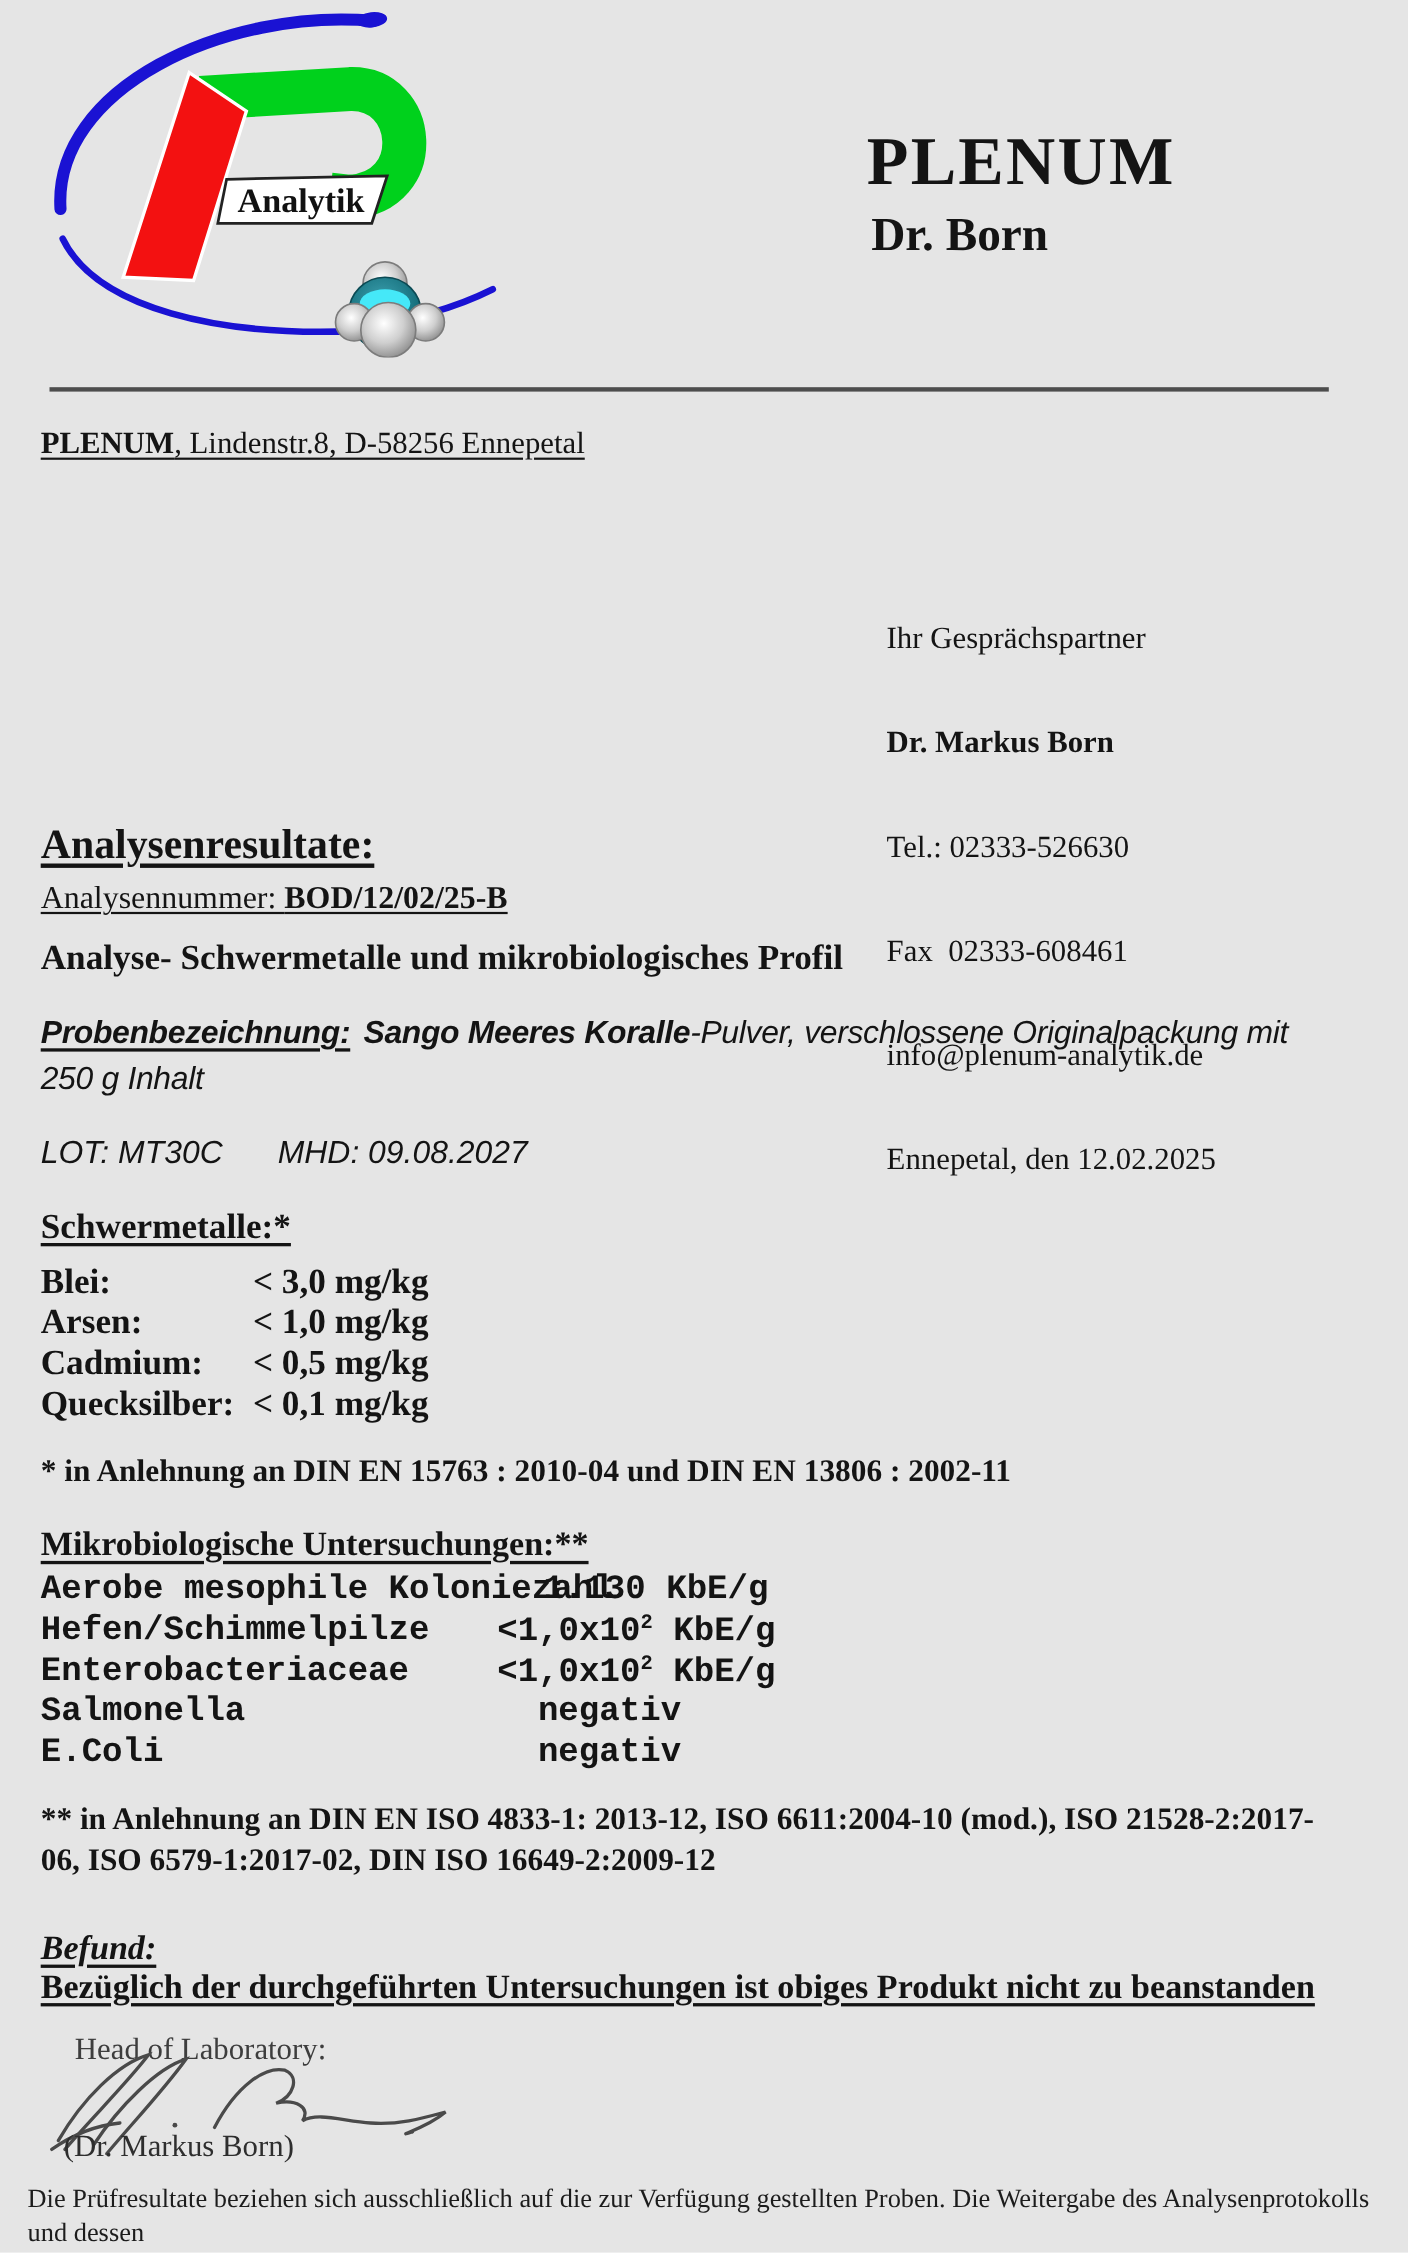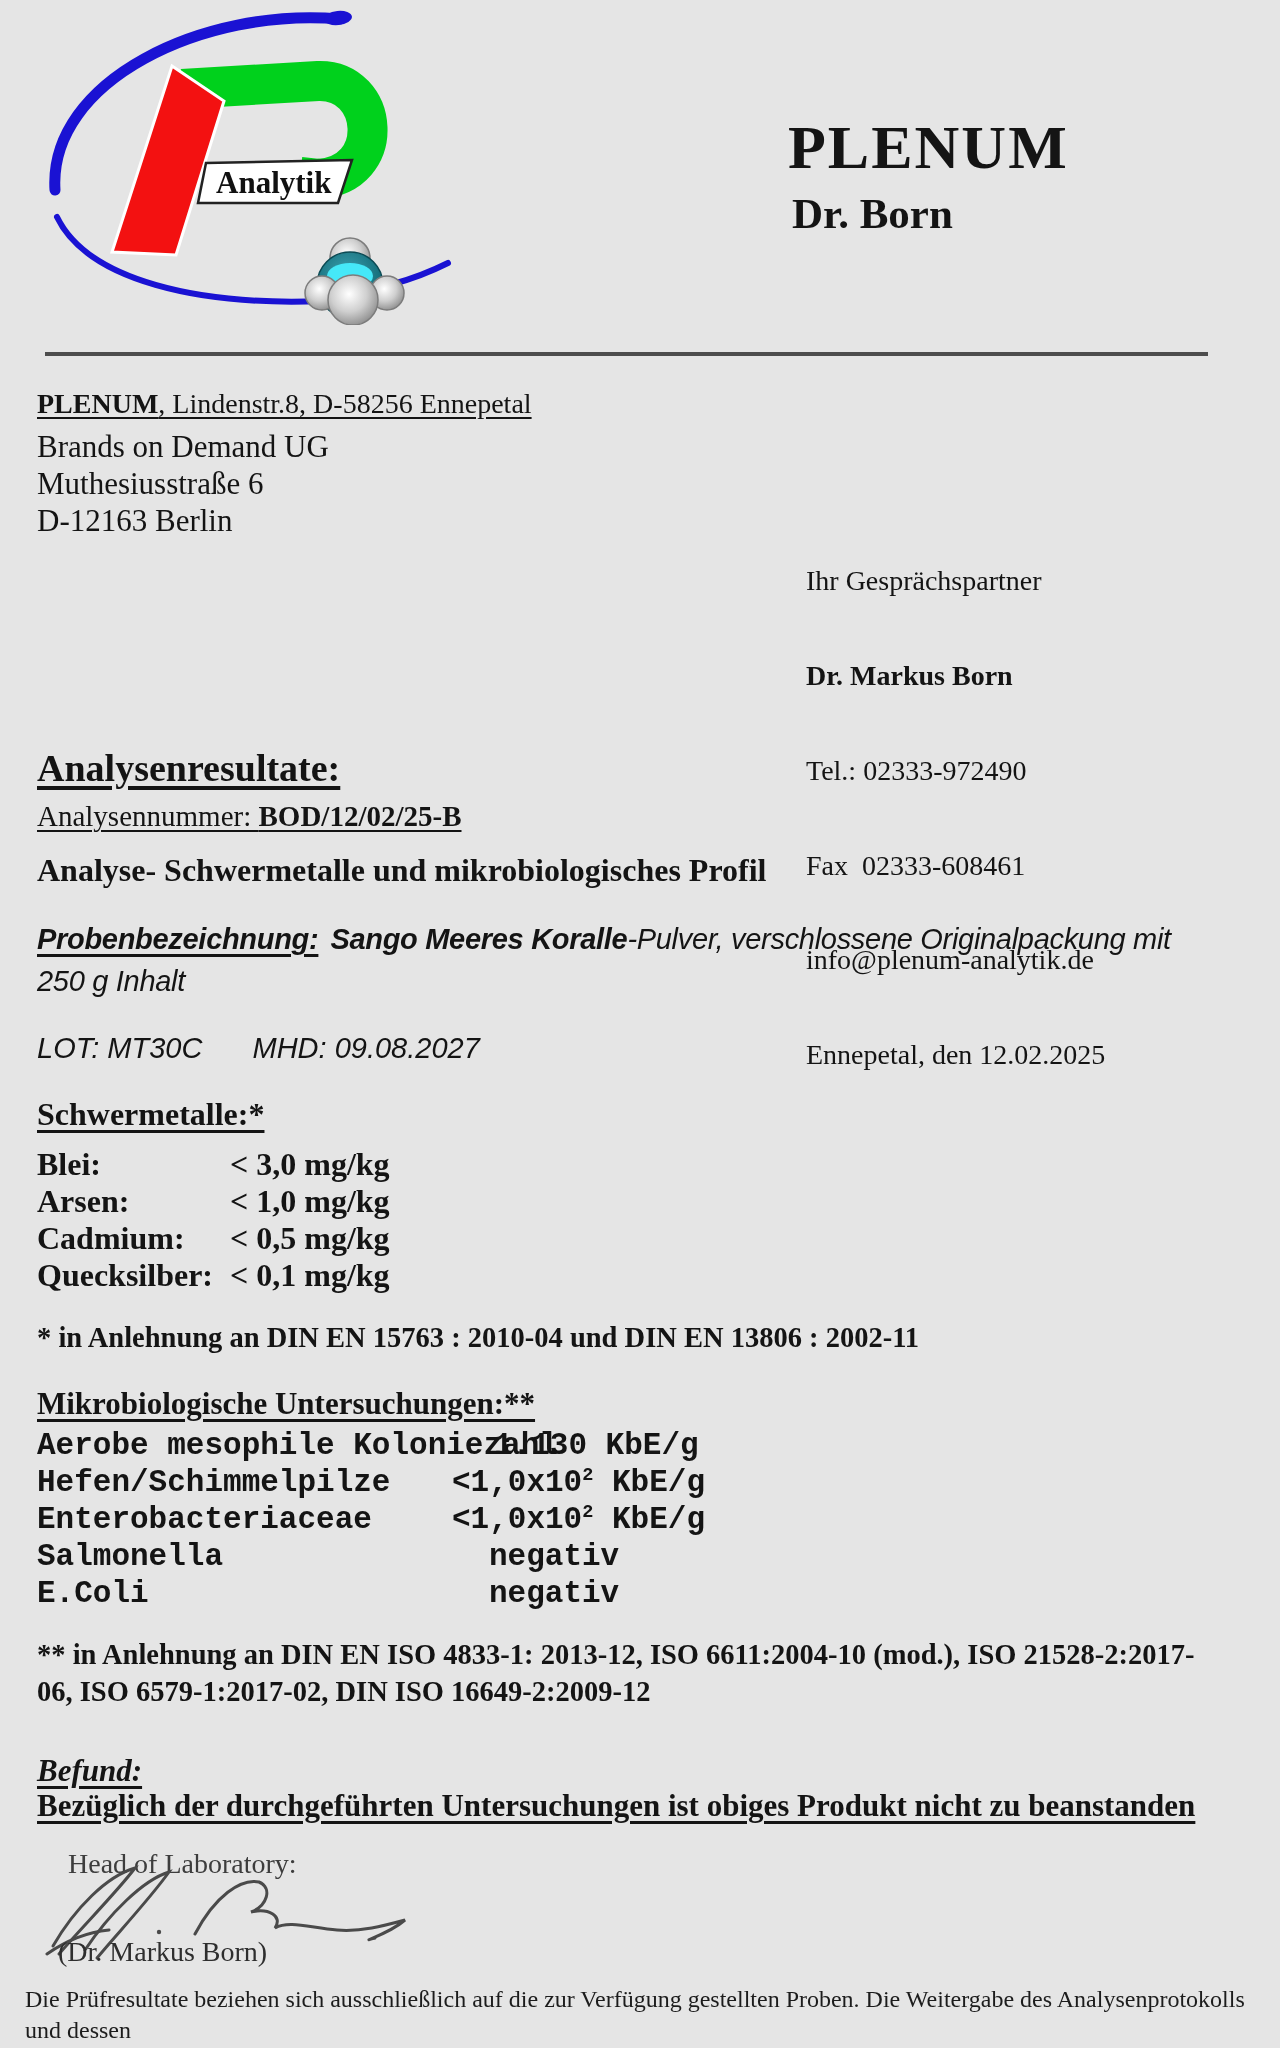--- a/index.html
+++ b/index.html
@@ -100,30 +100,25 @@
       <circle cx="323" cy="295" r="25" fill="url(#gGray)" stroke="#7c7c7c" stroke-width="1.5"></circle>
     </g>
   </svg>
 
   <div class="abs brand-title">PLENUM</div>
   <div class="abs brand-sub">Dr. Born</div>
   <div class="abs rule"></div>
 
   <div class="abs sender"><b>PLENUM</b><span>, Lindenstr.8, D-58256 Ennepetal</span></div>
 
-  <div class="abs recipient">
-      <div>Brands on Demand UG</div>
-      <div>Muthesiusstraße 6</div>
-      <div>D-12163 Berlin</div>
-    </div>
 
   <div class="abs contact">
     <div>Ihr Gesprächspartner</div>
     <div class="bold">Dr. Markus Born</div>
-    <div>Tel.: 02333-972490</div>
+    <div>Tel.: 02333-526630</div>
     <div>Fax  02333-608461</div>
     <div>info@plenum-analytik.de</div>
     <div>Ennepetal, den 12.02.2025</div>
   </div>
 
   <div class="abs h1">Analysenresultate:</div>
   <div class="abs anr"><span>Analysennummer: </span><b>BOD/12/02/25-B</b></div>
   <div class="abs h2">Analyse- Schwermetalle und mikrobiologisches Profil</div>
 
   <div class="abs sample">

